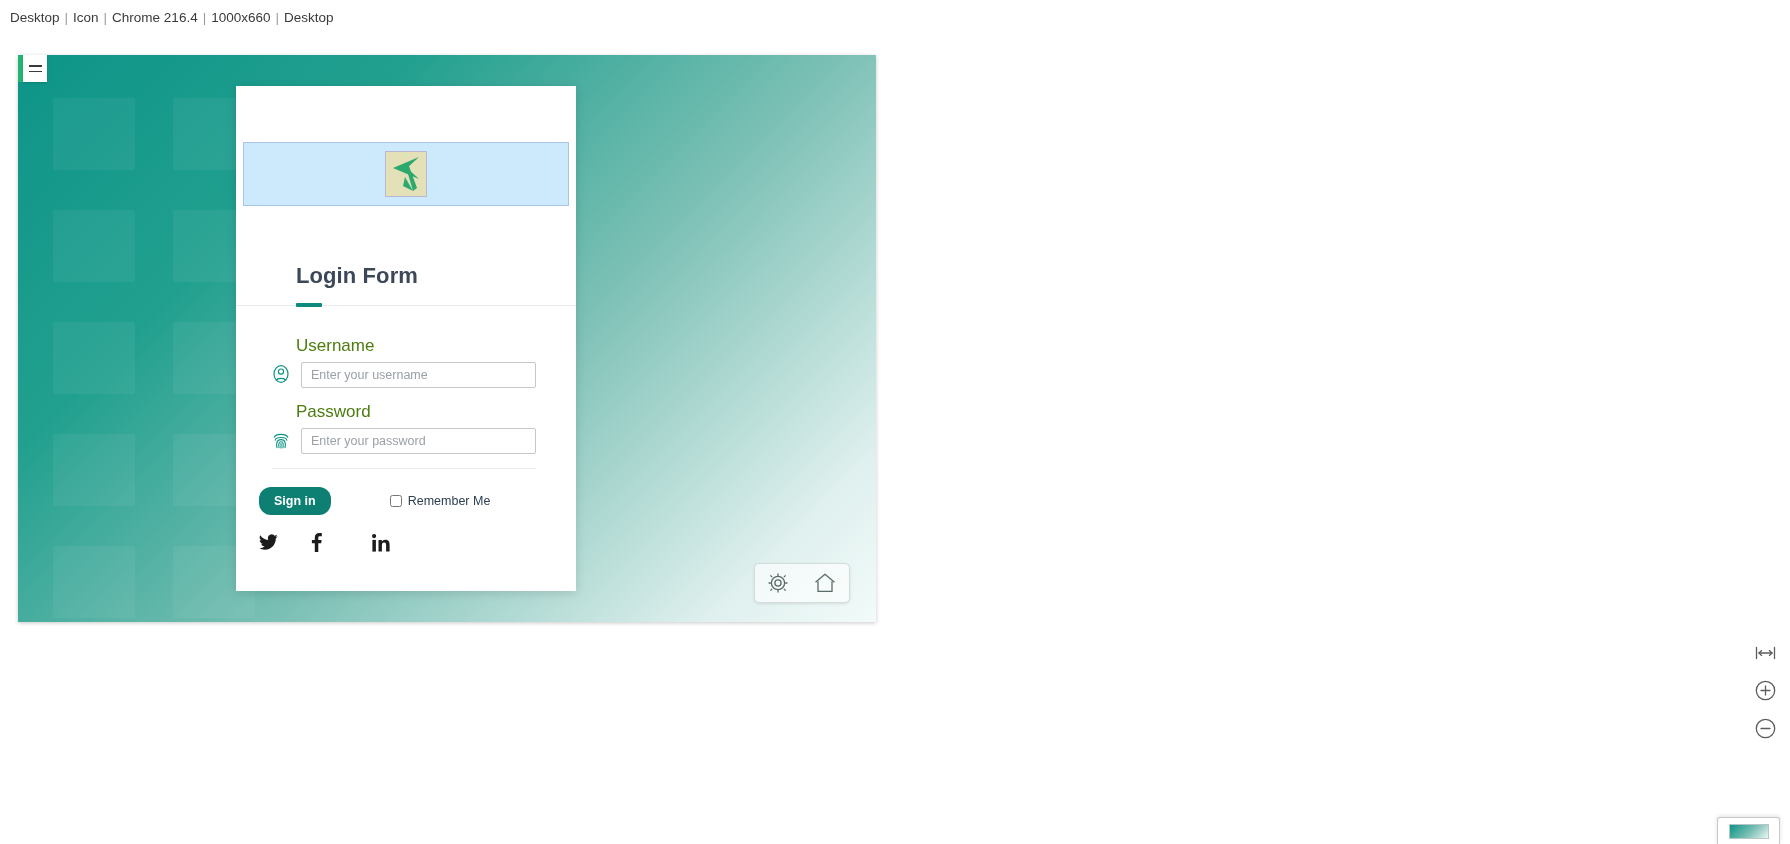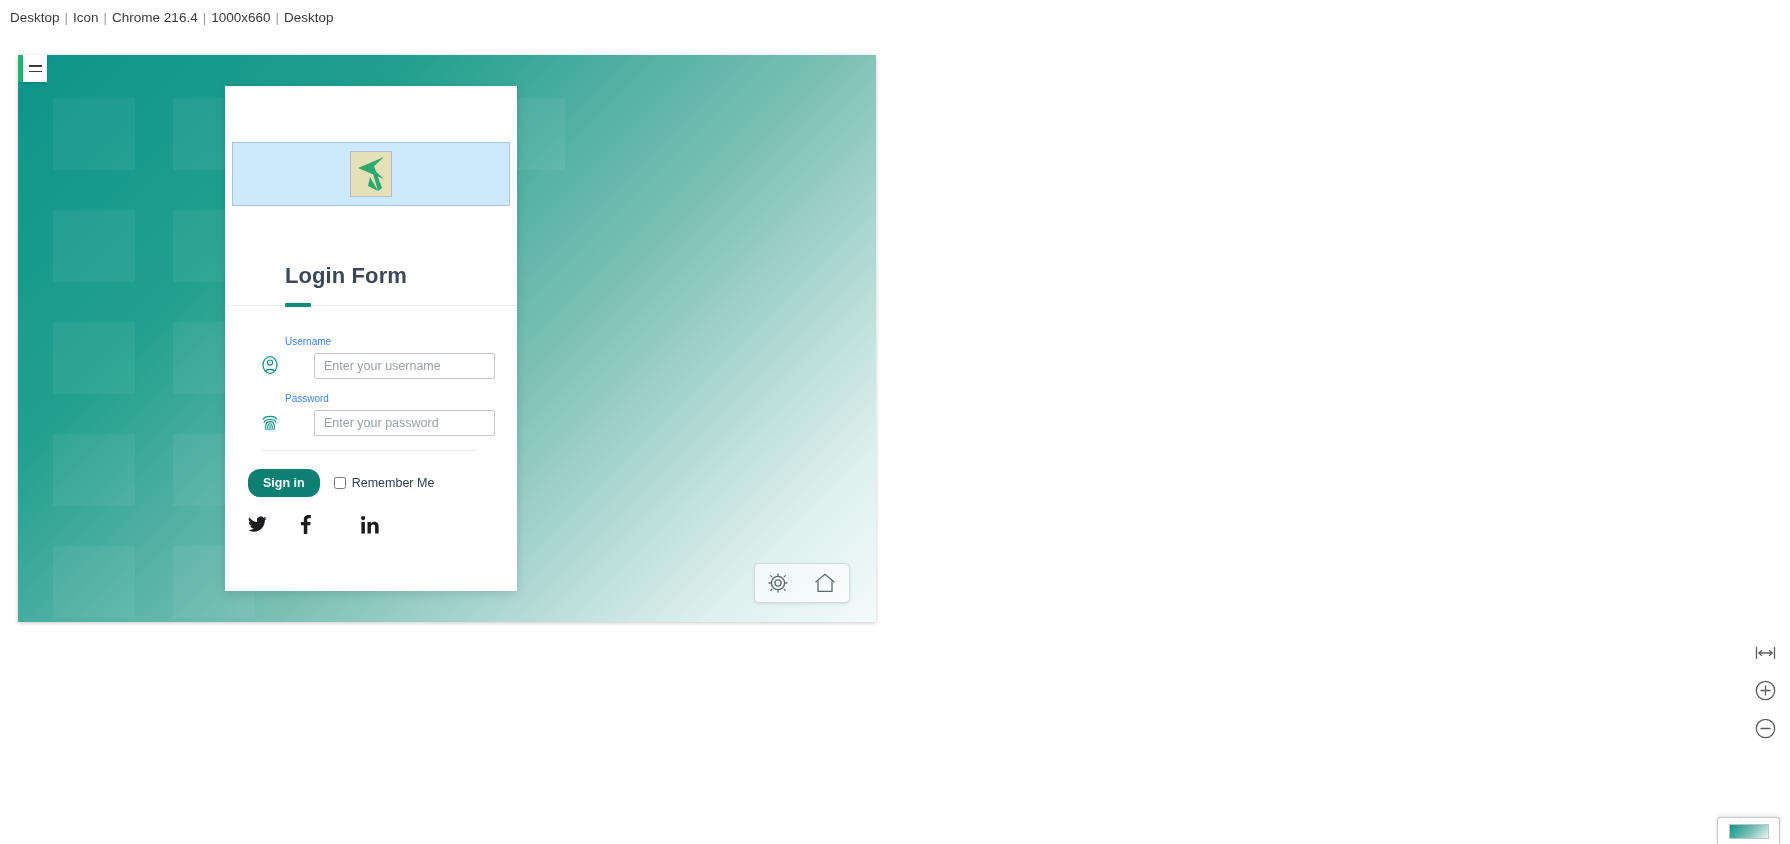--- a/index.html
+++ b/index.html
@@ -63,22 +63,22 @@
     width: 24px; height: 27px; background: #ffffff;
     display: flex; flex-direction: column;
     align-items: center; justify-content: center; gap: 4px;
     box-shadow: 0 1px 2px rgba(0,0,0,.15);
     cursor: pointer;
   }
   .menu-btn span { display: block; width: 13px; height: 1.6px; background: #3a3a3c; }
 
   
   .card {
-    position: absolute; left: 207px; top: 31px;
-    width: 292px; height: 505px;
+    position: absolute; left: 218px; top: 31px;
+    width: 340px; height: 505px;
     background: #ffffff;
     box-shadow: 0 2px 10px rgba(0,0,0,.13);
     display: flex; flex-direction: column;
   }
 
   .logo-banner {
     margin: 56px 7px 0 7px;
     height: 64px;
     background: #cdeafc;
     border: 1px solid #a9c4e6;
@@ -103,52 +103,51 @@
     position: relative;
   }
   .title-rule::before {
     content: ""; position: absolute; left: 60px; top: -2px;
     width: 26px; height: 4px; background: #0d8c7d; border-radius: 1px;
   }
 
   .form-body { padding: 30px 40px 0 36px; }
 
   .field-label {
-    font-size: 10px; color: #3b82f6; font-weight: normal;
+    font-size: 17px; color: #4d7c0f; font-weight: normal;
     margin-left: 24px; margin-bottom: 6px;
   }
   .field-row { display: flex; align-items: center; gap: 11px; margin-bottom: 14px; }
   .field-icon { width: 18px; height: 22px; flex: 0 0 18px; color: #0e9283; }
   .field-icon svg { display: block; }
   .field-input {
     flex: 1; height: 26px;
     border: 1px solid #c3c6ca; border-radius: 2px;
     background: #ffffff;
     font-family: "Liberation Sans", sans-serif;
     font-size: 12.5px; color: #2c3e50;
     padding: 0 9px;
     outline: none;
-    margin-left: 24px;
   }
   .field-input::placeholder { color: #9aa0a6; }
 
   .form-rule { height: 1px; background: #e9ebee; margin: 14px 0 0 0; }
 
   .action-row {
     display: flex; align-items: center; gap: 14px;
     padding: 18px 0 0 23px;
   }
   .signin-btn {
     background: #0d8073; color: #ffffff;
     border: none; border-radius: 12px;
     font-family: "Liberation Sans", sans-serif;
     font-size: 12.5px; font-weight: bold;
     padding: 7px 15px; cursor: pointer;
   }
-  .remember { display: flex; align-items: center; gap: 6px; cursor: pointer; }
+  .remember { display: flex; align-items: center; gap: 6px; cursor: pointer; margin-left: 45px; }
   .remember input {
     width: 12px; height: 12px; margin: 0;
     accent-color: #0d8073; cursor: pointer;
   }
   .remember span { font-size: 12.5px; color: #2c3e50; }
 
   .social-row {
     display: flex; align-items: center;
     padding: 18px 0 0 23px;
   }

